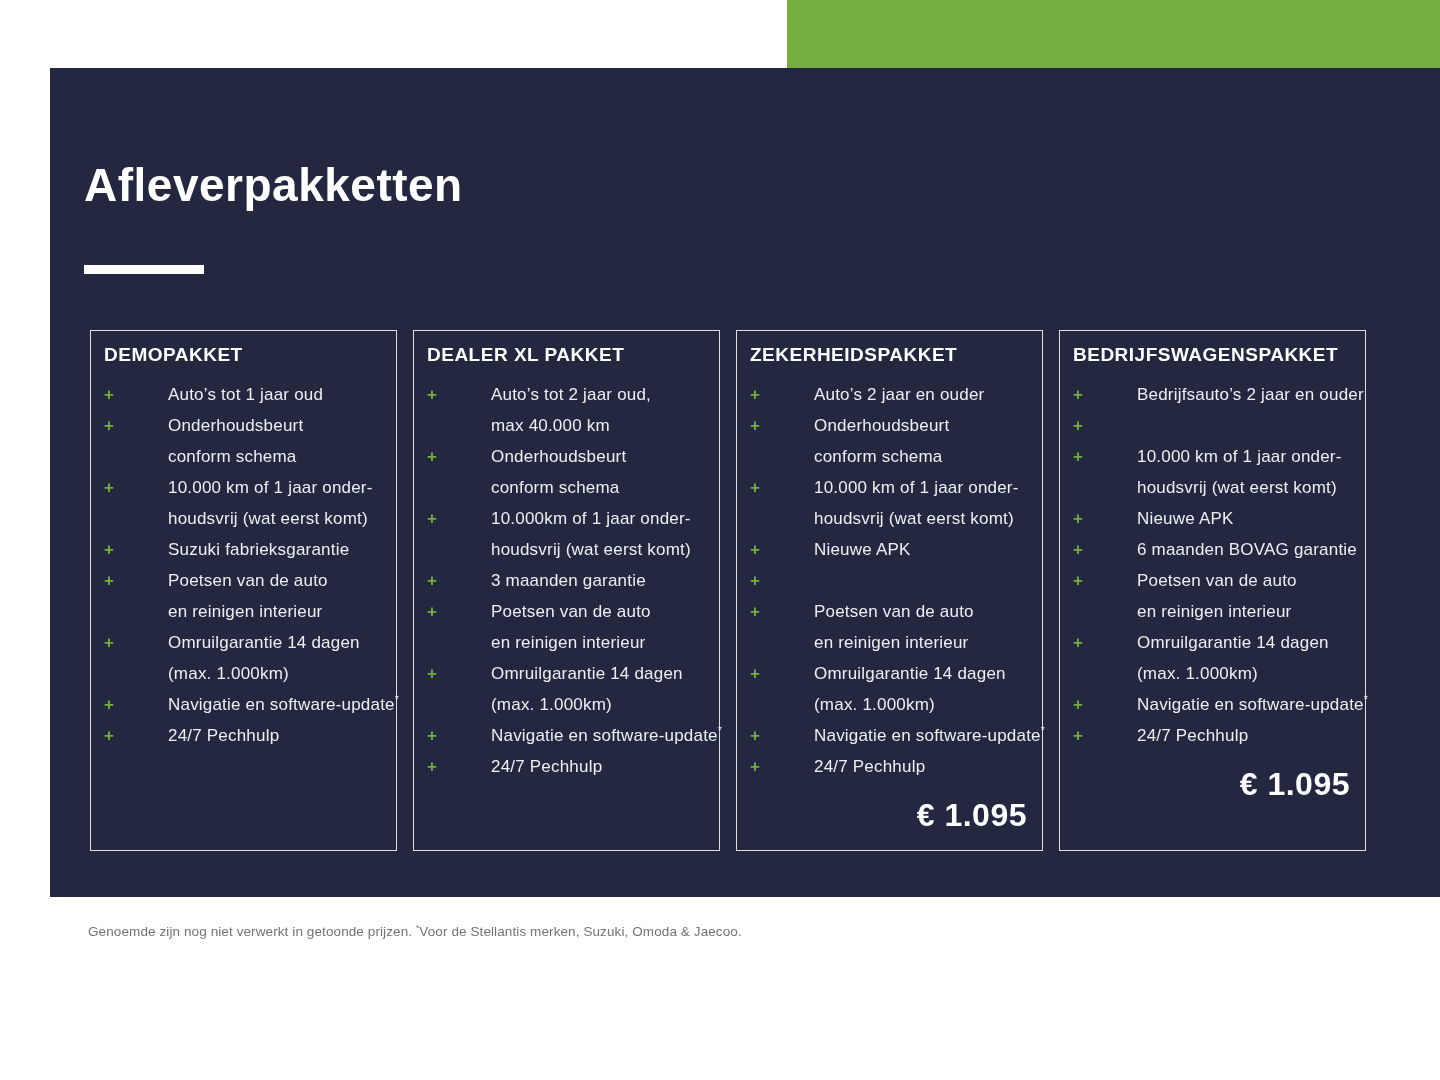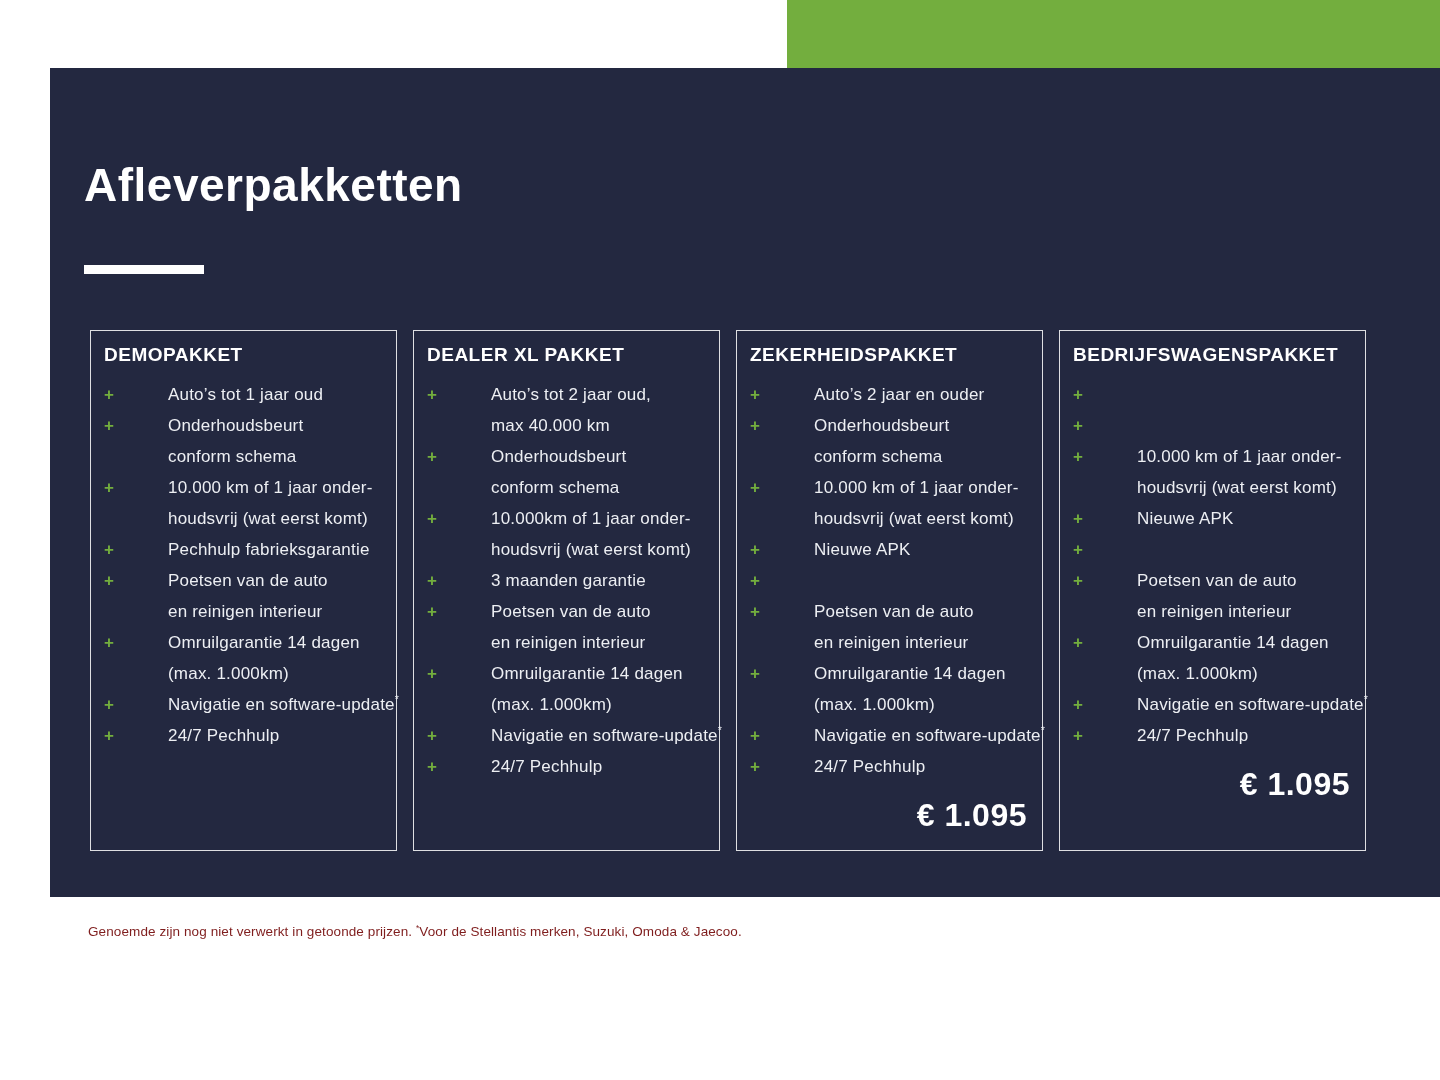--- a/index.html
+++ b/index.html
@@ -95,21 +95,21 @@
     font-weight: bold;
     color: #ffffff;
     letter-spacing: 0.5px;
     padding-right: 2px;
   }
   .footnote {
     position: absolute;
     left: 88px; top: 924px;
     margin: 0;
     font-size: 13.5px;
-    color: #7f1d1d;
+    color: #737373;
     letter-spacing: 0.1px;
   }
 </style>
 </head>
 <body>
 
 <div class="green-shape"></div>
 
 <div class="panel">
   <h1 class="page-title">Afleverpakketten</h1>
@@ -125,21 +125,21 @@
           <li class="feature">
             <span class="plus">+</span>
             <span class="feature-text">Onderhoudsbeurt<br>conform schema</span>
           </li>
           <li class="feature">
             <span class="plus">+</span>
             <span class="feature-text">10.000 km of 1 jaar onder-<br>houdsvrij (wat eerst komt)</span>
           </li>
           <li class="feature">
             <span class="plus">+</span>
-            <span class="feature-text">Pechhulp fabrieksgarantie</span>
+            <span class="feature-text">Suzuki fabrieksgarantie</span>
           </li>
           <li class="feature">
             <span class="plus">+</span>
             <span class="feature-text">Poetsen van de auto<br>en reinigen interieur</span>
           </li>
           <li class="feature">
             <span class="plus">+</span>
             <span class="feature-text">Omruilgarantie 14 dagen<br>(max. 1.000km)</span>
           </li>
           <li class="feature">
@@ -228,34 +228,36 @@
             <span class="feature-text">24/7 Pechhulp</span>
           </li>
         </ul>
         <div class="price">€ 1.095</div>
       </div>
       <div class="card">
         <div class="card-title">BEDRIJFSWAGENSPAKKET</div>
         <ul class="features">
           <li class="feature">
             <span class="plus">+</span>
+            <span class="feature-text">Bedrijfsauto’s 2 jaar en ouder</span>
           </li>
           <li class="feature">
             <span class="plus">+</span>
           </li>
           <li class="feature">
             <span class="plus">+</span>
             <span class="feature-text">10.000 km of 1 jaar onder-<br>houdsvrij (wat eerst komt)</span>
           </li>
           <li class="feature">
             <span class="plus">+</span>
             <span class="feature-text">Nieuwe APK</span>
           </li>
           <li class="feature">
             <span class="plus">+</span>
+            <span class="feature-text">6 maanden BOVAG garantie</span>
           </li>
           <li class="feature">
             <span class="plus">+</span>
             <span class="feature-text">Poetsen van de auto<br>en reinigen interieur</span>
           </li>
           <li class="feature">
             <span class="plus">+</span>
             <span class="feature-text">Omruilgarantie 14 dagen<br>(max. 1.000km)</span>
           </li>
           <li class="feature">

